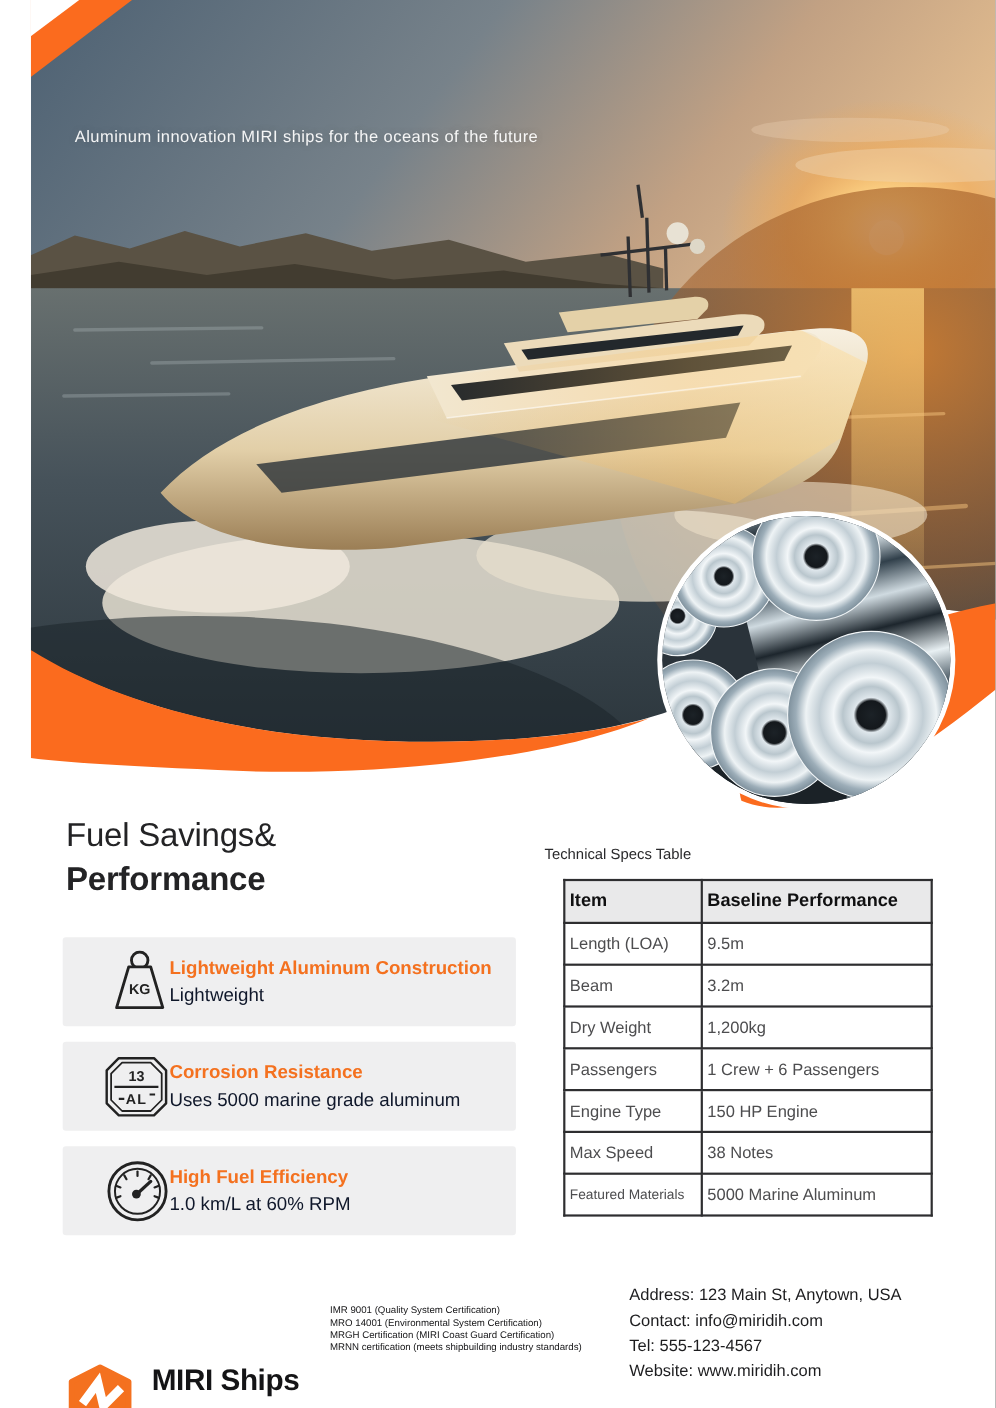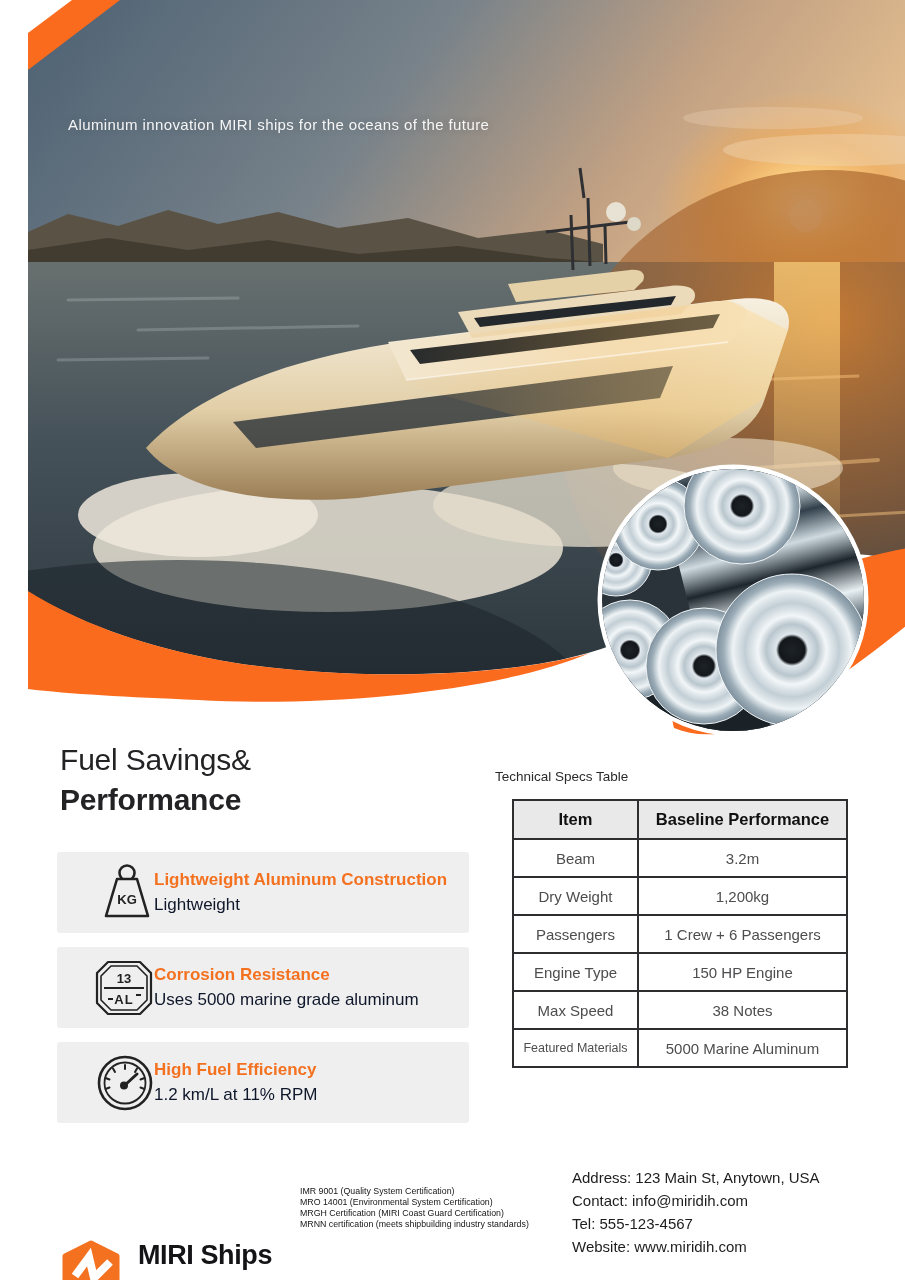--- a/index.html
+++ b/index.html
@@ -36,21 +36,21 @@
   .feature .ds{color:#0f172a;font-size:17px;font-weight:400;}
   
   .spec-caption{
     position:absolute;left:495px;top:769px;font-size:13.5px;color:#2a2a2c;
   }
   table.specs{
     position:absolute;left:512px;top:799px;width:334px;
     border-collapse:collapse;table-layout:fixed;
   }
   table.specs th,table.specs td{
-    border:2px solid #2e2e30;text-align:center;vertical-align:middle;
+    border:2px solid #2e2e30;text-align:left;vertical-align:middle;
     height:36px;padding:0 4px;overflow:hidden;white-space:nowrap;
   }
   table.specs th{
     background:#e9e9ea;color:#101011;font-size:16.5px;font-weight:700;height:37px;
   }
   table.specs td{color:#4d4d4f;font-size:15px;font-weight:400;background:#fff;}
   table.specs col.c1{width:125px;}
   table.specs col.c2{width:209px;}
   table.specs td.small{font-size:12.5px;}
   
@@ -276,40 +276,44 @@
             <line x1="41" y1="14.5" x2="39" y2="18"></line>
             <line x1="48.5" y1="24" x2="44.5" y2="25.5"></line>
             <line x1="48.5" y1="35" x2="44.5" y2="33.5"></line>
           </g>
           <line x1="29" y1="31" x2="41" y2="20" stroke="#222" stroke-width="3" stroke-linecap="round"></line>
           <circle cx="28" cy="31.5" r="4" fill="#222"></circle>
         </svg>
       </div>
       <div class="tx">
         <div class="tt">High Fuel Efficiency</div>
-        <div class="ds">1.2 km/L at 11% RPM</div>
+        <div class="ds">1.0 km/L at 60% RPM</div>
       </div>
     </div>
   </div>
 
   <div class="spec-caption">Technical Specs Table</div>
 
   <table class="specs">
     <colgroup>
         <col class="c1">
         <col class="c2">
       </colgroup>
     <thead>
       <tr>
         <th>Item</th>
         <th>Baseline Performance</th>
       </tr>
     </thead>
     <tbody>
       <tr>
+        <td>Length (LOA)</td>
+        <td>9.5m</td>
+      </tr>
+      <tr>
         <td>Beam</td>
         <td>3.2m</td>
       </tr>
       <tr>
         <td>Dry Weight</td>
         <td>1,200kg</td>
       </tr>
       <tr>
         <td>Passengers</td>
         <td>1 Crew + 6 Passengers</td>

